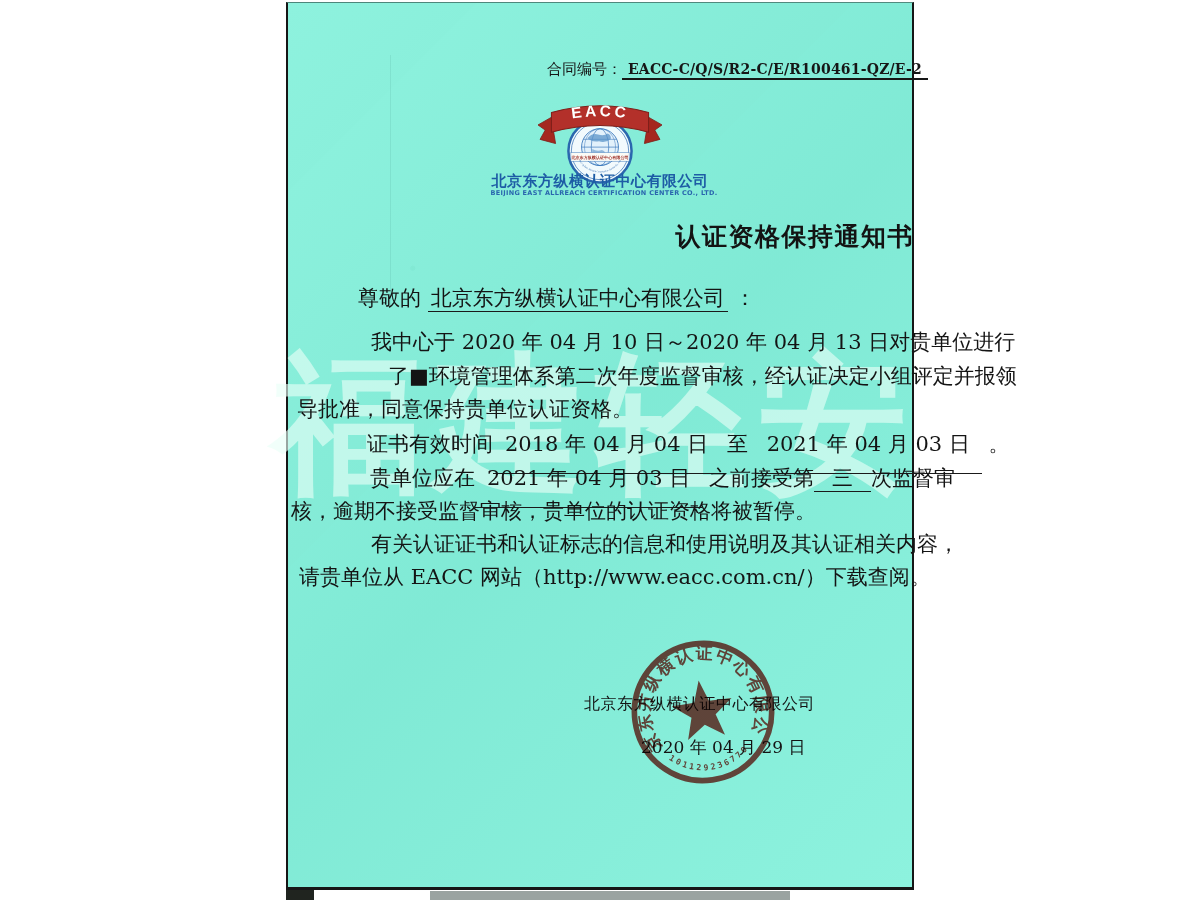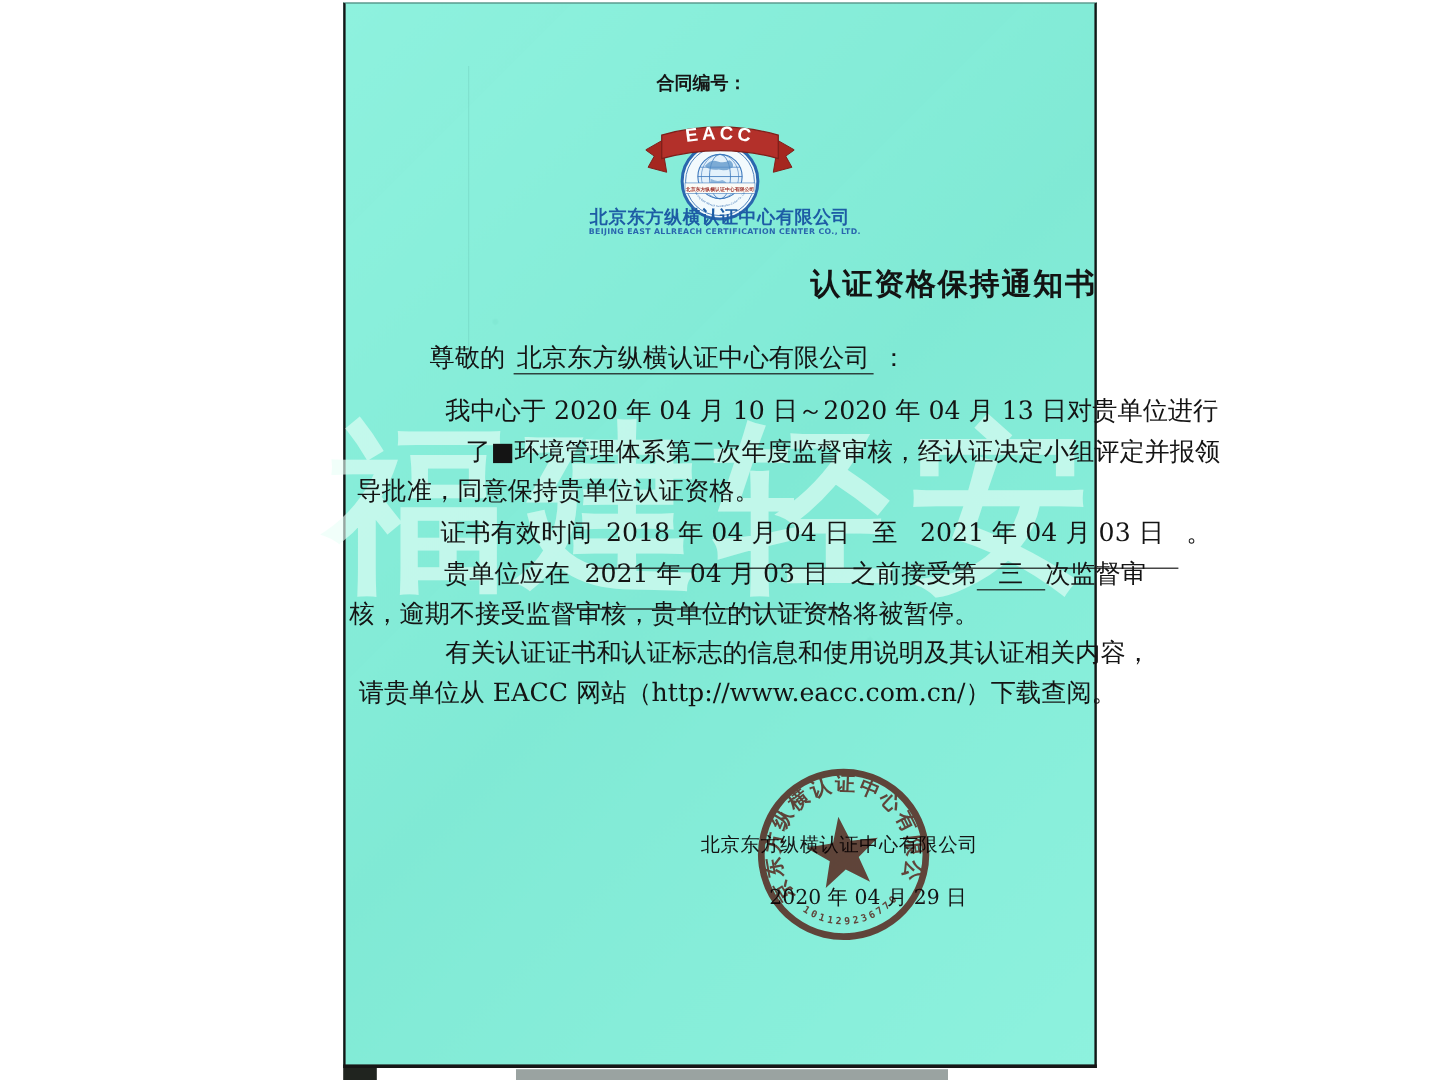--- a/index.html
+++ b/index.html
@@ -20,21 +20,21 @@
             background:rgba(0,70,60,0.08);}
   .desk-strip{position:absolute;left:430px;top:891px;width:360px;height:9px;background:#9aa3a1;}
   .desk-corner{position:absolute;left:286px;top:890px;width:28px;height:10px;background:#20241f;}
   
   .watermark{position:absolute;left:272px;top:356px;width:660px;
              font-family:Liberation Mono, monospace;font-weight:bold;
              font-size:150px;line-height:160px;letter-spacing:12px;white-space:nowrap;
              color:rgba(233,255,247,0.62);z-index:1;}
   
   .contract-row{position:absolute;left:547px;top:60px;z-index:2;display:flex;align-items:baseline;}
-  .contract-label{font-size:15px;font-weight:bold;color:#161616;text-align:right;}
+  .contract-label{font-size:15px;font-weight:normal;color:#161616;text-align:right;}
   .contract-number{font-size:14px;font-weight:bold;color:#161616;letter-spacing:0.2px;
                    border-bottom:2px solid #161616;padding:0 6px 1px 6px;}
   .logo-block{position:absolute;left:440px;top:100px;width:320px;z-index:2;text-align:center;}
   .emblem-svg{position:absolute;left:126px;top:17px;width:68px;height:68px;}
   .ribbon-svg{position:absolute;left:98px;top:2px;width:124px;height:50px;z-index:3;}
   .company-cn{position:absolute;left:0;top:72px;width:320px;text-align:center;
               font-family:"DejaVu Sans","Liberation Sans",sans-serif;
               font-size:15px;font-weight:bold;color:#1d5ca5;letter-spacing:0.5px;}
   .company-en{position:absolute;left:4px;top:89px;width:320px;text-align:center;
               font-family:"DejaVu Sans","Liberation Sans",sans-serif;
@@ -61,20 +61,21 @@
 
   <div class="paper"></div>
   <div class="crease-v"></div>
   <div class="desk-strip"></div>
   <div class="desk-corner"></div>
 
   <div class="watermark">福建轻安</div>
 
   <div class="contract-row">
     <span class="contract-label">合同编号：</span>
+    <span class="contract-number">EACC-C/Q/S/R2-C/E/R100461-QZ/E-2</span>
   </div>
 
   <div class="logo-block">
     <svg class="emblem-svg" viewBox="0 0 70 70">
       <circle cx="35" cy="35" r="32.5" fill="#f2fafd" stroke="#2a67ae" stroke-width="2.6"></circle>
       <circle cx="35" cy="35" r="29.5" fill="none" stroke="#2a67ae" stroke-width="0.7"></circle>
       <circle cx="35" cy="31" r="19" fill="#e3f1fb" stroke="#3a77bb" stroke-width="0.9"></circle>
       <ellipse cx="35" cy="31" rx="9" ry="19" fill="none" stroke="#3a77bb" stroke-width="0.7"></ellipse>
       <ellipse cx="35" cy="31" rx="16" ry="19" fill="none" stroke="#3a77bb" stroke-width="0.5"></ellipse>
       <line x1="16" y1="31" x2="54" y2="31" stroke="#3a77bb" stroke-width="0.7"></line>

